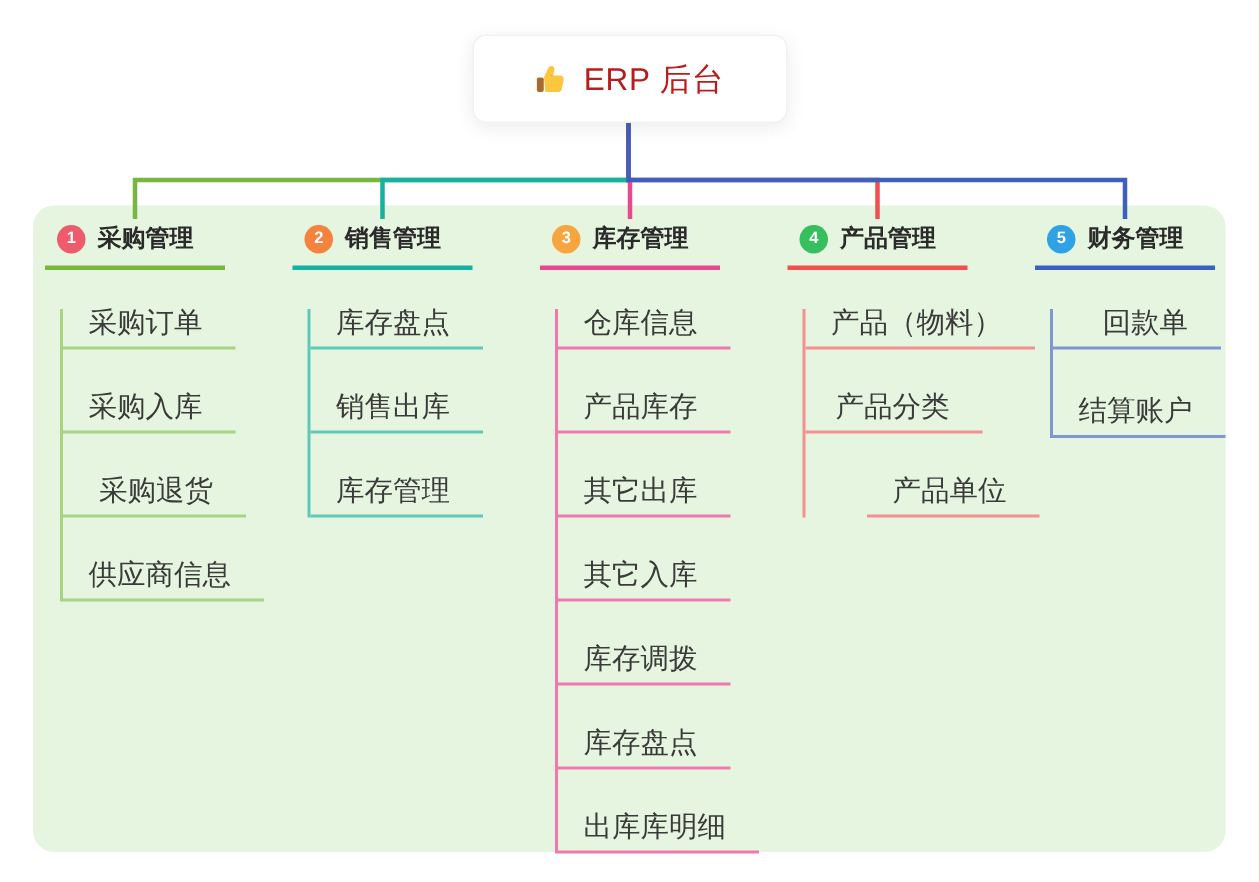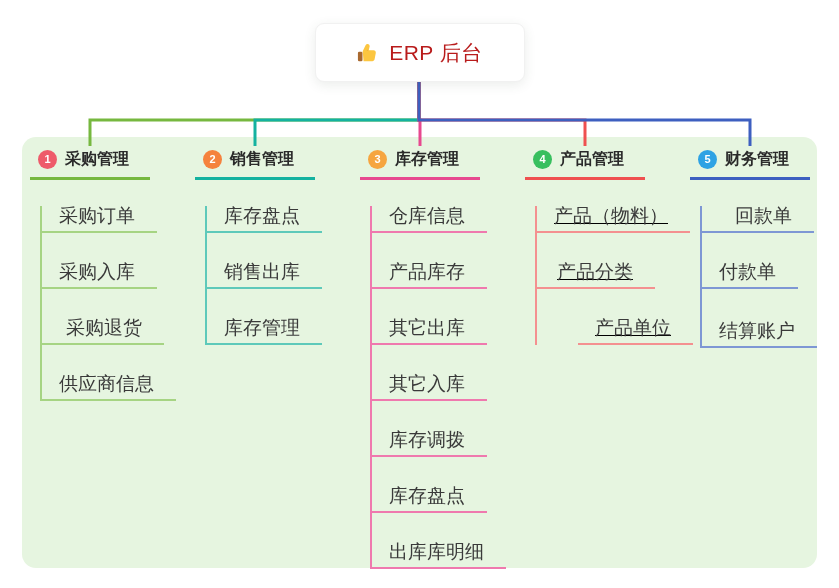--- a/index.html
+++ b/index.html
@@ -117,32 +117,31 @@
         <div class="child" style="border-bottom-color: rgb(239, 121, 174);">库存盘点</div>
         <div class="child" style="border-bottom-color: rgb(239, 121, 174);">出库库明细</div>
       </div>
   </div>
 
   <div class="branch" style="left: 525px;">
     <div class="branch-header" style="border-bottom-color: rgb(239, 80, 80);">
       <span class="badge" style="background: rgb(55, 191, 94);">4</span>
       <span class="branch-label">产品管理</span>
     </div>
-    <div class="children" style="border-left-color: rgb(244, 144, 144); text-decoration: underline;">
+    <div class="children" style="border-left-color: rgb(244, 144, 144);">
         <div class="child" style="border-bottom-color: rgb(244, 144, 144);">产品（物料）</div>
         <div class="child" style="border-bottom-color: rgb(244, 144, 144); padding-left: 20px;">产品分类</div>
         <div class="child" style="border-bottom-color: rgb(244, 144, 144); margin-left: 41px;">产品单位</div>
       </div>
   </div>
 
   <div class="branch" style="left: 690px;">
     <div class="branch-header" style="border-bottom-color: rgb(61, 95, 192);">
       <span class="badge" style="background: rgb(46, 162, 228);">5</span>
       <span class="branch-label">财务管理</span>
     </div>
     <div class="children" style="border-left-color: rgb(126, 151, 212);">
         <div class="child" style="border-bottom-color: rgb(126, 151, 212); padding-left: 33px;">回款单</div>
-        <div class="child" style="border-bottom-color: rgb(126, 151, 212);">付款单</div>
         <div class="child" style="border-bottom-color: rgb(126, 151, 212); margin-top: 32px;">结算账户</div>
       </div>
   </div>
 
 </div>
 
 </body></html>

